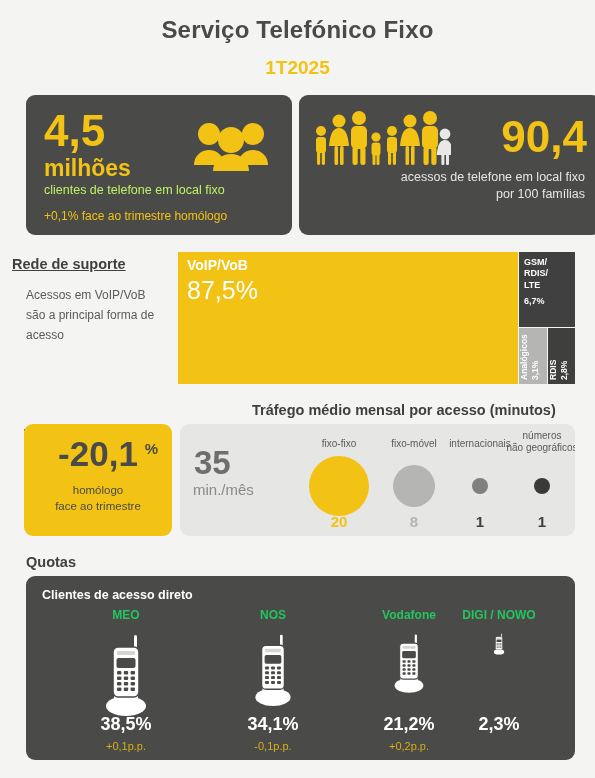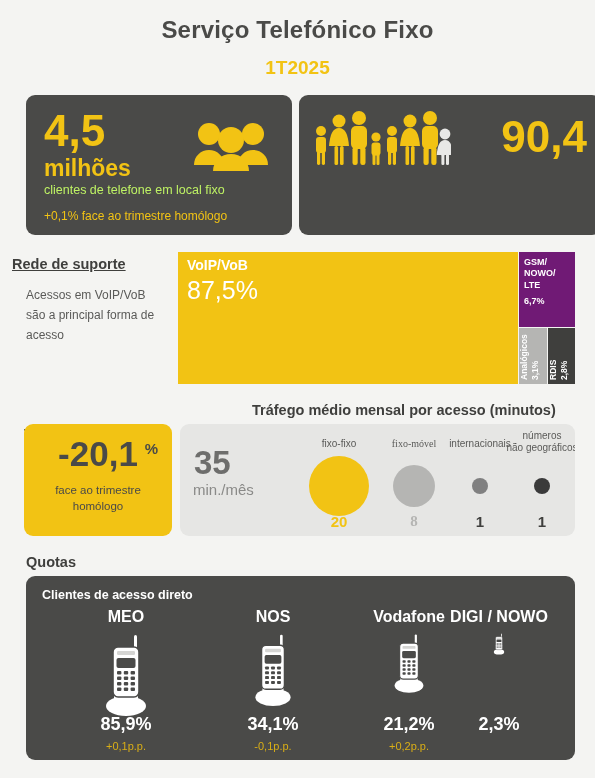--- a/index.html
+++ b/index.html
@@ -73,21 +73,21 @@
   .tm-voip .t-lab{
     position:absolute; left:9px; top:5px; font-size:14px;
     font-weight:bold; color:#fff;
   }
   .tm-voip .t-val{
     position:absolute; left:9px; top:24px; font-size:25px;
     font-weight:normal; color:#fff;
   }
   .tm-gsm{
     left:519px; top:252px; width:56px; height:75px;
-    background:#701a75;
+    background:#404040;
   }
   .tm-gsm .g-lab{
     position:absolute; left:5px; top:5px; font-size:9px;
     color:#fff; line-height:1.25; font-weight:bold;
   }
   .tm-gsm .g-val{
     position:absolute; left:5px; top:44px; font-size:9px;
     color:#fff; font-weight:bold;
   }
   .tm-ana{
@@ -161,21 +161,21 @@
     position:absolute; left:26px; top:576px; width:549px; height:184px;
     background:#4a4a48; border-radius:9px;
   }
   .quota-sub{
     position:absolute; left:16px; top:12px;
     font-size:12.5px; font-weight:bold; color:#fff;
   }
   .op{ position:absolute; top:32px; height:150px; }
   .op-name{
     position:absolute; left:0; right:0; top:0; text-align:center;
-    font-size:16px; font-weight:bold; color:#ffffff;
+    font-size:12px; font-weight:bold; color:#22c55e;
   }
   .op-icon{
     position:absolute; left:50%; transform:translateX(-50%); top:25px;
   }
   .op-val{
     position:absolute; left:0; right:0; top:106px; text-align:center;
     font-size:18px; font-weight:bold; color:#fff;
   }
   .op-delta{
     position:absolute; left:0; right:0; top:132px; text-align:center;
@@ -250,34 +250,38 @@
         <g fill="#e8e8e6">
 
           <circle cx="134" cy="27" r="5.4"></circle>
           <path d="M134 33c-5 0-7.5 5-8.3 15h16.6c-.8-10-3.3-15-8.3-15z"></path>
           <rect x="130.4" y="47" width="3" height="11" rx="1.3"></rect>
           <rect x="135" y="47" width="3" height="11" rx="1.3"></rect>
         </g>
       </svg>
     </div>
     <div class="big-num">90,4</div>
+    <div class="desc2">
+      <div>acessos de telefone em local fixo</div>
+      <div>por 100 famílias</div>
+    </div>
   </div>
 
   <div class="sec-head" style="left:12px; top:256px;text-decoration:underline;">Rede de suporte</div>
   <div class="sup-desc">Acessos em VoIP/VoB são a principal forma de acesso</div>
 
   <div class="tm tm-voip">
     <div class="t-lab">VoIP/VoB</div>
     <div class="t-val">87,5%</div>
   </div>
 
   <div class="tm tm-gsm">
     <div class="g-lab">
       <div>GSM/</div>
-      <div>NOWO/</div>
+      <div>RDIS/</div>
       <div>LTE</div>
     </div>
     <div class="g-val">6,7%</div>
   </div>
 
   <div class="tm tm-ana">
     <span class="vlab vlab-name">Analógicos</span>
     <span class="vlab vlab-val">3,1%</span>
   </div>
 
@@ -286,35 +290,35 @@
     <span class="vlab vlab-val">2,8%</span>
   </div>
 
   <div class="sec-head" style="left:24px; top:402px;margin-top:24px;">Tráfego em minutos</div>
   <div class="sec-head" style="left:252px; top:402px;">Tráfego médio mensal por acesso (minutos)</div>
 
   <div class="traf-card">
     <div class="traf-num">-20,1</div>
     <div class="traf-pct">%</div>
     <div class="traf-foot">
+      <div>homólogo</div>
       <div>face ao trimestre</div>
-      <div>homólogo</div>
     </div>
   </div>
 
   <div class="bub-panel">
     <div class="avg-num">35</div>
     <div class="avg-unit">min./mês</div>
     <div id="bubbles">
         <div class="bubble-col" style="left: 124px; width: 70px;">
           <div class="bub-lab" style="top: 14px;">fixo-fixo</div>
           <div class="bub-circle" style="width: 60px; height: 60px; background: rgb(242, 195, 20); top: 32px;"></div>
           <div class="bub-val" style="color: rgb(242, 195, 20);">20</div>
         </div>
-        <div class="bubble-col" style="left: 199px; width: 70px; font-family: Liberation Serif, serif;">
+        <div class="bubble-col" style="left: 199px; width: 70px;">
           <div class="bub-lab" style="top: 14px;">fixo-móvel</div>
           <div class="bub-circle" style="width: 42px; height: 42px; background: rgb(181, 181, 179); top: 41px;"></div>
           <div class="bub-val" style="color: rgb(181, 181, 179);">8</div>
         </div>
         <div class="bubble-col" style="left: 265px; width: 70px;">
           <div class="bub-lab" style="top: 14px;">internacionais</div>
           <div class="bub-circle" style="width: 16px; height: 16px; background: rgb(128, 128, 128); top: 54px;"></div>
           <div class="bub-val" style="color: rgb(63, 63, 61);">1</div>
         </div>
         <div class="bubble-col" style="left: 327px; width: 70px;">
@@ -348,21 +352,21 @@
                 <rect x="25.8" y="43.5" width="4.4" height="3.4" rx="1"></rect>
                 <rect x="32.6" y="43.5" width="4.4" height="3.4" rx="1"></rect>
                 <rect x="19" y="49" width="4.4" height="3.4" rx="1"></rect>
                 <rect x="25.8" y="49" width="4.4" height="3.4" rx="1"></rect>
                 <rect x="32.6" y="49" width="4.4" height="3.4" rx="1"></rect>
                 <rect x="19" y="54.5" width="4.4" height="3.4" rx="1"></rect>
                 <rect x="25.8" y="54.5" width="4.4" height="3.4" rx="1"></rect>
                 <rect x="32.6" y="54.5" width="4.4" height="3.4" rx="1"></rect>
               </g>
             </svg></div>
-          <div class="op-val">85,9%</div>
+          <div class="op-val">38,5%</div>
           <div class="op-delta">+0,1p.p.</div>
         </div>
         <div class="op" style="left: 172px; width: 150px;">
           <div class="op-name">NOS</div>
           <div class="op-icon"><svg width="49.28" height="73.92" viewBox="0 0 56 84">
               <ellipse cx="28" cy="73" rx="20" ry="10" fill="#fff"></ellipse>
               <rect x="16" y="44" width="24" height="28" rx="3" fill="#fff"></rect>
               <rect x="36" y="2" width="3" height="16" rx="1.5" fill="#fff"></rect>
               <rect x="15" y="14" width="26" height="50" rx="5" fill="#fff" stroke="#4a4a48" stroke-width="1.6"></rect>
               <rect x="19" y="18" width="18" height="4" rx="1.2" fill="#d5d5d3"></rect>

